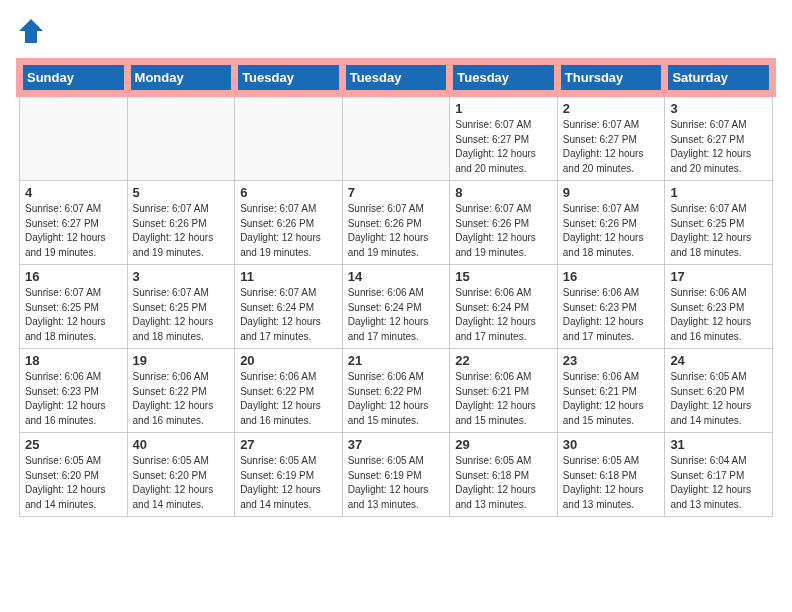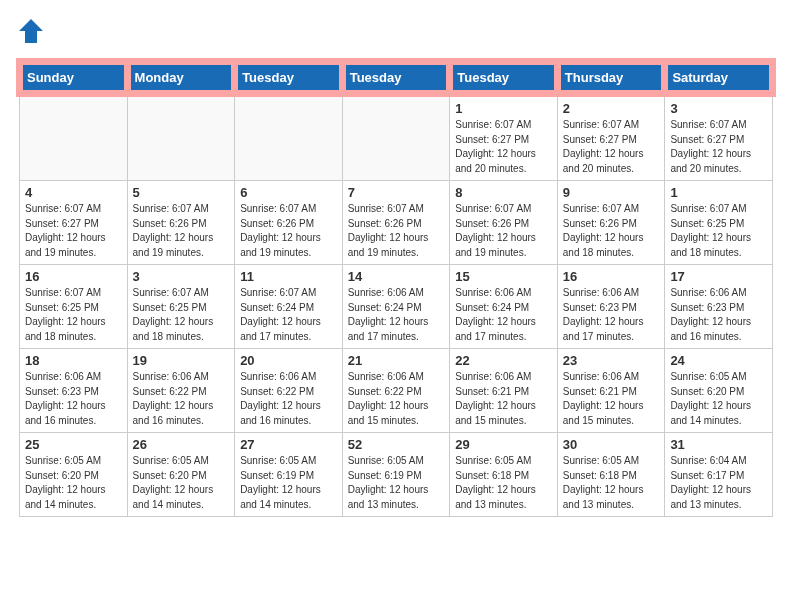--- a/index.html
+++ b/index.html
@@ -304,35 +304,35 @@
       </tr>
       <tr>
         <td>
           <span class="day-num">25</span>
           <div class="day-info" style="white-space: pre-line;">Sunrise: 6:05 AM
 Sunset: 6:20 PM
 Daylight: 12 hours
 and 14 minutes.</div>
         </td>
         <td>
-          <span class="day-num">26</span>
+          <span class="day-num">40</span>
           <div class="day-info" style="white-space: pre-line;">Sunrise: 6:05 AM
 Sunset: 6:20 PM
 Daylight: 12 hours
 and 14 minutes.</div>
         </td>
         <td>
           <span class="day-num">27</span>
           <div class="day-info" style="white-space: pre-line;">Sunrise: 6:05 AM
 Sunset: 6:19 PM
 Daylight: 12 hours
 and 14 minutes.</div>
         </td>
         <td>
-          <span class="day-num">52</span>
+          <span class="day-num">37</span>
           <div class="day-info" style="white-space: pre-line;">Sunrise: 6:05 AM
 Sunset: 6:19 PM
 Daylight: 12 hours
 and 13 minutes.</div>
         </td>
         <td>
           <span class="day-num">29</span>
           <div class="day-info" style="white-space: pre-line;">Sunrise: 6:05 AM
 Sunset: 6:18 PM
 Daylight: 12 hours

